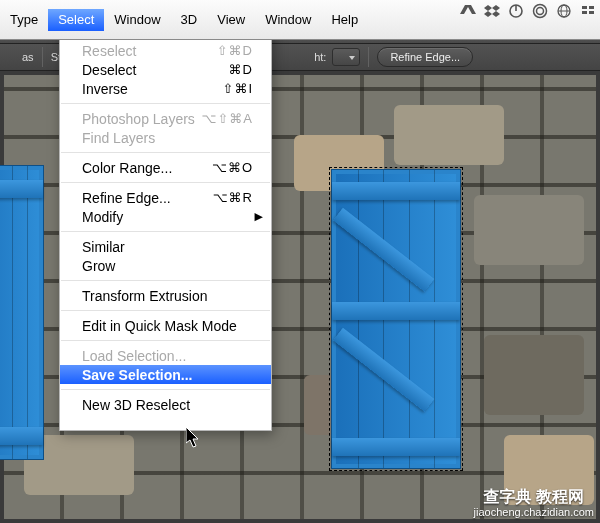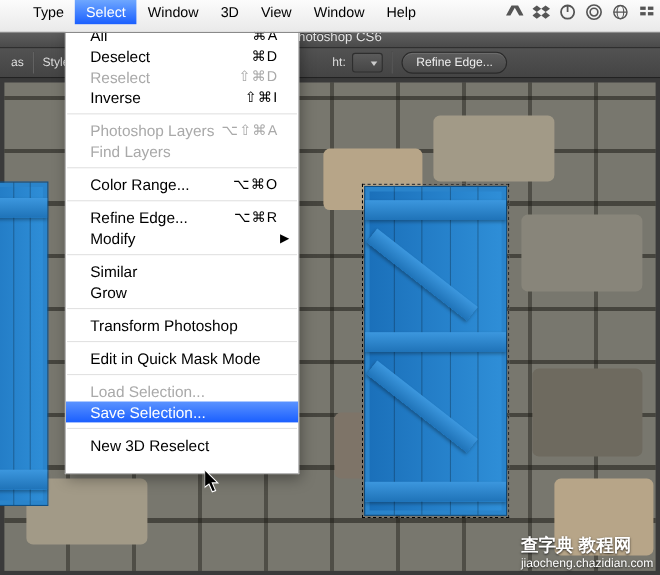--- a/index.html
+++ b/index.html
@@ -9,26 +9,26 @@
     font-family: "Lucida Grande", "Helvetica Neue", Arial, sans-serif;
     font-size: 13px;
     background: #555;
     overflow: hidden;
     position: relative;
   }
   
   .mac-menubar {
     position: absolute;
     top: 0; left: 0; right: 0;
-    height: 30px;
+    height: 40px;
     background: linear-gradient(to bottom, #fcfcfc, #e9e9e9);
     border-bottom: 1px solid #8a8a8a;
     display: flex;
+    align-items: center;
     z-index: 10;
-    padding-left: 20px;
   }
   .mac-menubar .menu-item {
     padding: 0 10px;
     height: 22px;
     line-height: 22px;
     color: #000;
     cursor: default;
   }
   .mac-menubar .menu-item.active {
     background: linear-gradient(to bottom, #6ea7ff, #1a5fff);
@@ -67,20 +67,21 @@
     cursor: default;
     position: relative;
   }
   .dropdown .row.disabled { color: #a9a9a9; }
   .dropdown .row .label { flex: 1; font-size: 14px; }
   .dropdown .row .shortcut { font-size: 13px; letter-spacing: 1px; }
   .dropdown .row .arrow { position: absolute; right: 8px; font-size: 11px; }
   .dropdown .row.highlight {
     background: linear-gradient(to bottom, #5b93ff, #1a5fff);
     color: #fff;
+    font-weight: bold;
   }
   .dropdown .sep {
     height: 1px;
     margin: 5px 1px;
     background: #e2e2e2;
   }
   
   .app-titlebar {
     position: absolute;
     top: 22px; left: 0; right: 0;
@@ -96,21 +97,21 @@
   }
   
   .options-bar {
     position: absolute;
     top: 44px; left: 0; right: 0;
     height: 27px;
     background: linear-gradient(to bottom, #525252, #444444);
     border-bottom: 1px solid #222;
     display: flex;
     align-items: center;
-    padding: 0 10px;
+    padding: 0 22px;
     gap: 6px;
     color: #ddd;
     font-size: 11px;
   }
   .options-bar .vdiv { width:1px; height:20px; background:#2f2f2f; border-right:1px solid #626262; margin:0 2px; }
   .options-bar .ps-label { color:#ddd; }
   .ps-dropdown-small {
     display:inline-flex; align-items:center;
     height:18px; background:linear-gradient(#5b5b5b,#464646);
     border:1px solid #2e2e2e; border-radius:3px;
@@ -177,21 +178,21 @@
   .cursor {
     position:absolute;
     z-index:20;
     width:16px; height:22px;
   }
   .cursor svg{width:100%;height:100%}
   
   .watermark {
     position:absolute; right:6px; bottom:4px;
     color:#fff; font-size:11px; line-height:1.15;
-    text-align:left; text-shadow:0 1px 2px rgba(0,0,0,.8);
+    text-align:center; text-shadow:0 1px 2px rgba(0,0,0,.8);
     font-family: Arial, sans-serif;
     z-index: 15;
   }
   .watermark .big{font-size:16px; font-weight:bold;}
 </style>
 </head>
 <body>
 
 <div class="canvas-wrap">
   <div class="photo">
@@ -294,29 +295,29 @@
   <span class="ps-dropdown-small"></span>
   <div class="vdiv"></div>
   <span class="ps-button">Refine Edge...</span>
 </div>
 
 <div class="dropdown" id="dropdown">
     <div class="row">
       <span class="label">All</span>
       <span class="shortcut">⌘A</span>
     </div>
-    <div class="row">
-      <span class="label">Deselect</span>
-      <span class="shortcut">⌘D</span>
-    </div>
     <div class="row disabled">
       <span class="label">Reselect</span>
       <span class="shortcut">⇧⌘D</span>
     </div>
     <div class="row">
+      <span class="label">Deselect</span>
+      <span class="shortcut">⌘D</span>
+    </div>
+    <div class="row">
       <span class="label">Inverse</span>
       <span class="shortcut">⇧⌘I</span>
     </div>
     <div class="sep"></div>
     <div class="row disabled">
       <span class="label">Photoshop Layers</span>
       <span class="shortcut">⌥⇧⌘A</span>
     </div>
     <div class="row disabled">
       <span class="label">Find Layers</span>
@@ -337,21 +338,21 @@
     </div>
     <div class="sep"></div>
     <div class="row">
       <span class="label">Similar</span>
     </div>
     <div class="row">
       <span class="label">Grow</span>
     </div>
     <div class="sep"></div>
     <div class="row">
-      <span class="label">Transform Photoshop</span>
+      <span class="label">Transform Extrusion</span>
     </div>
     <div class="sep"></div>
     <div class="row">
       <span class="label">Edit in Quick Mask Mode</span>
     </div>
     <div class="sep"></div>
     <div class="row disabled">
       <span class="label">Load Selection...</span>
     </div>
     <div class="row highlight">

